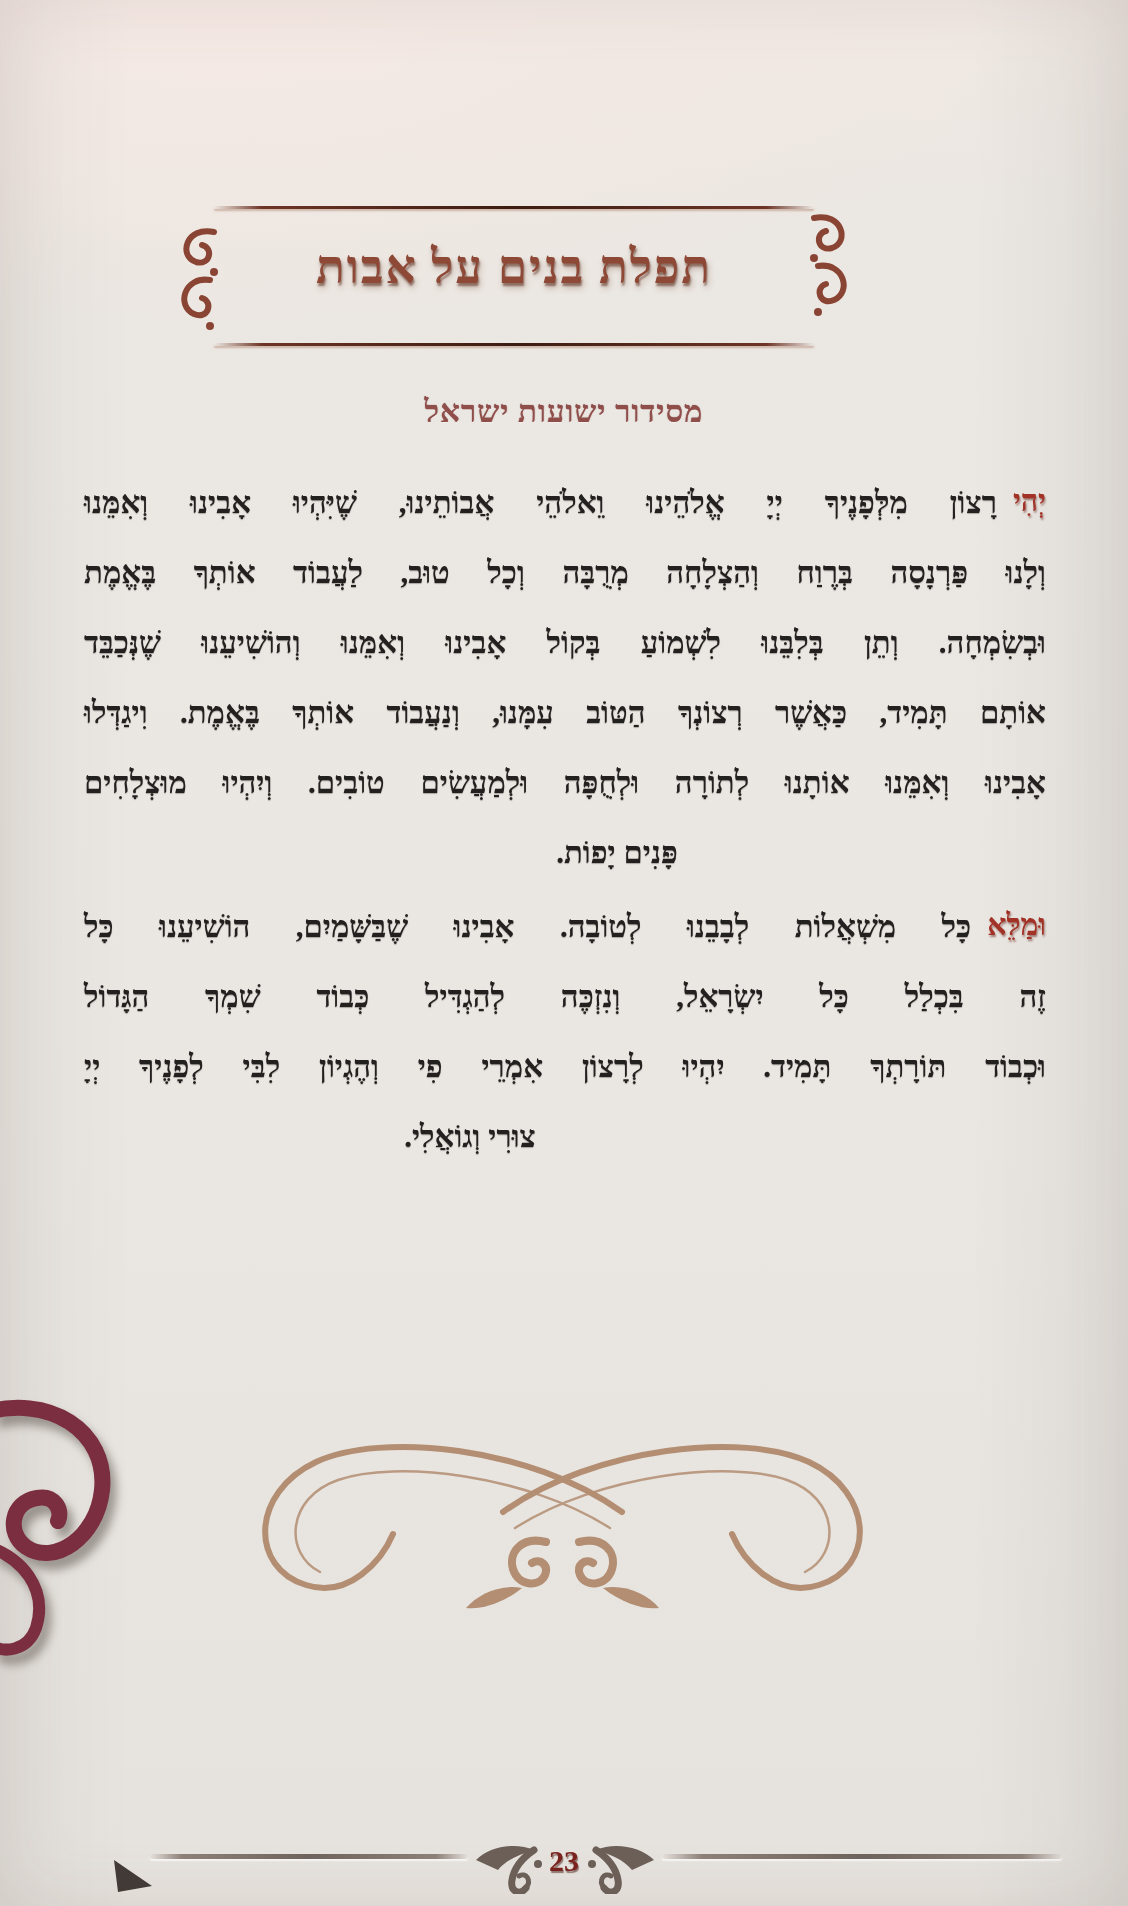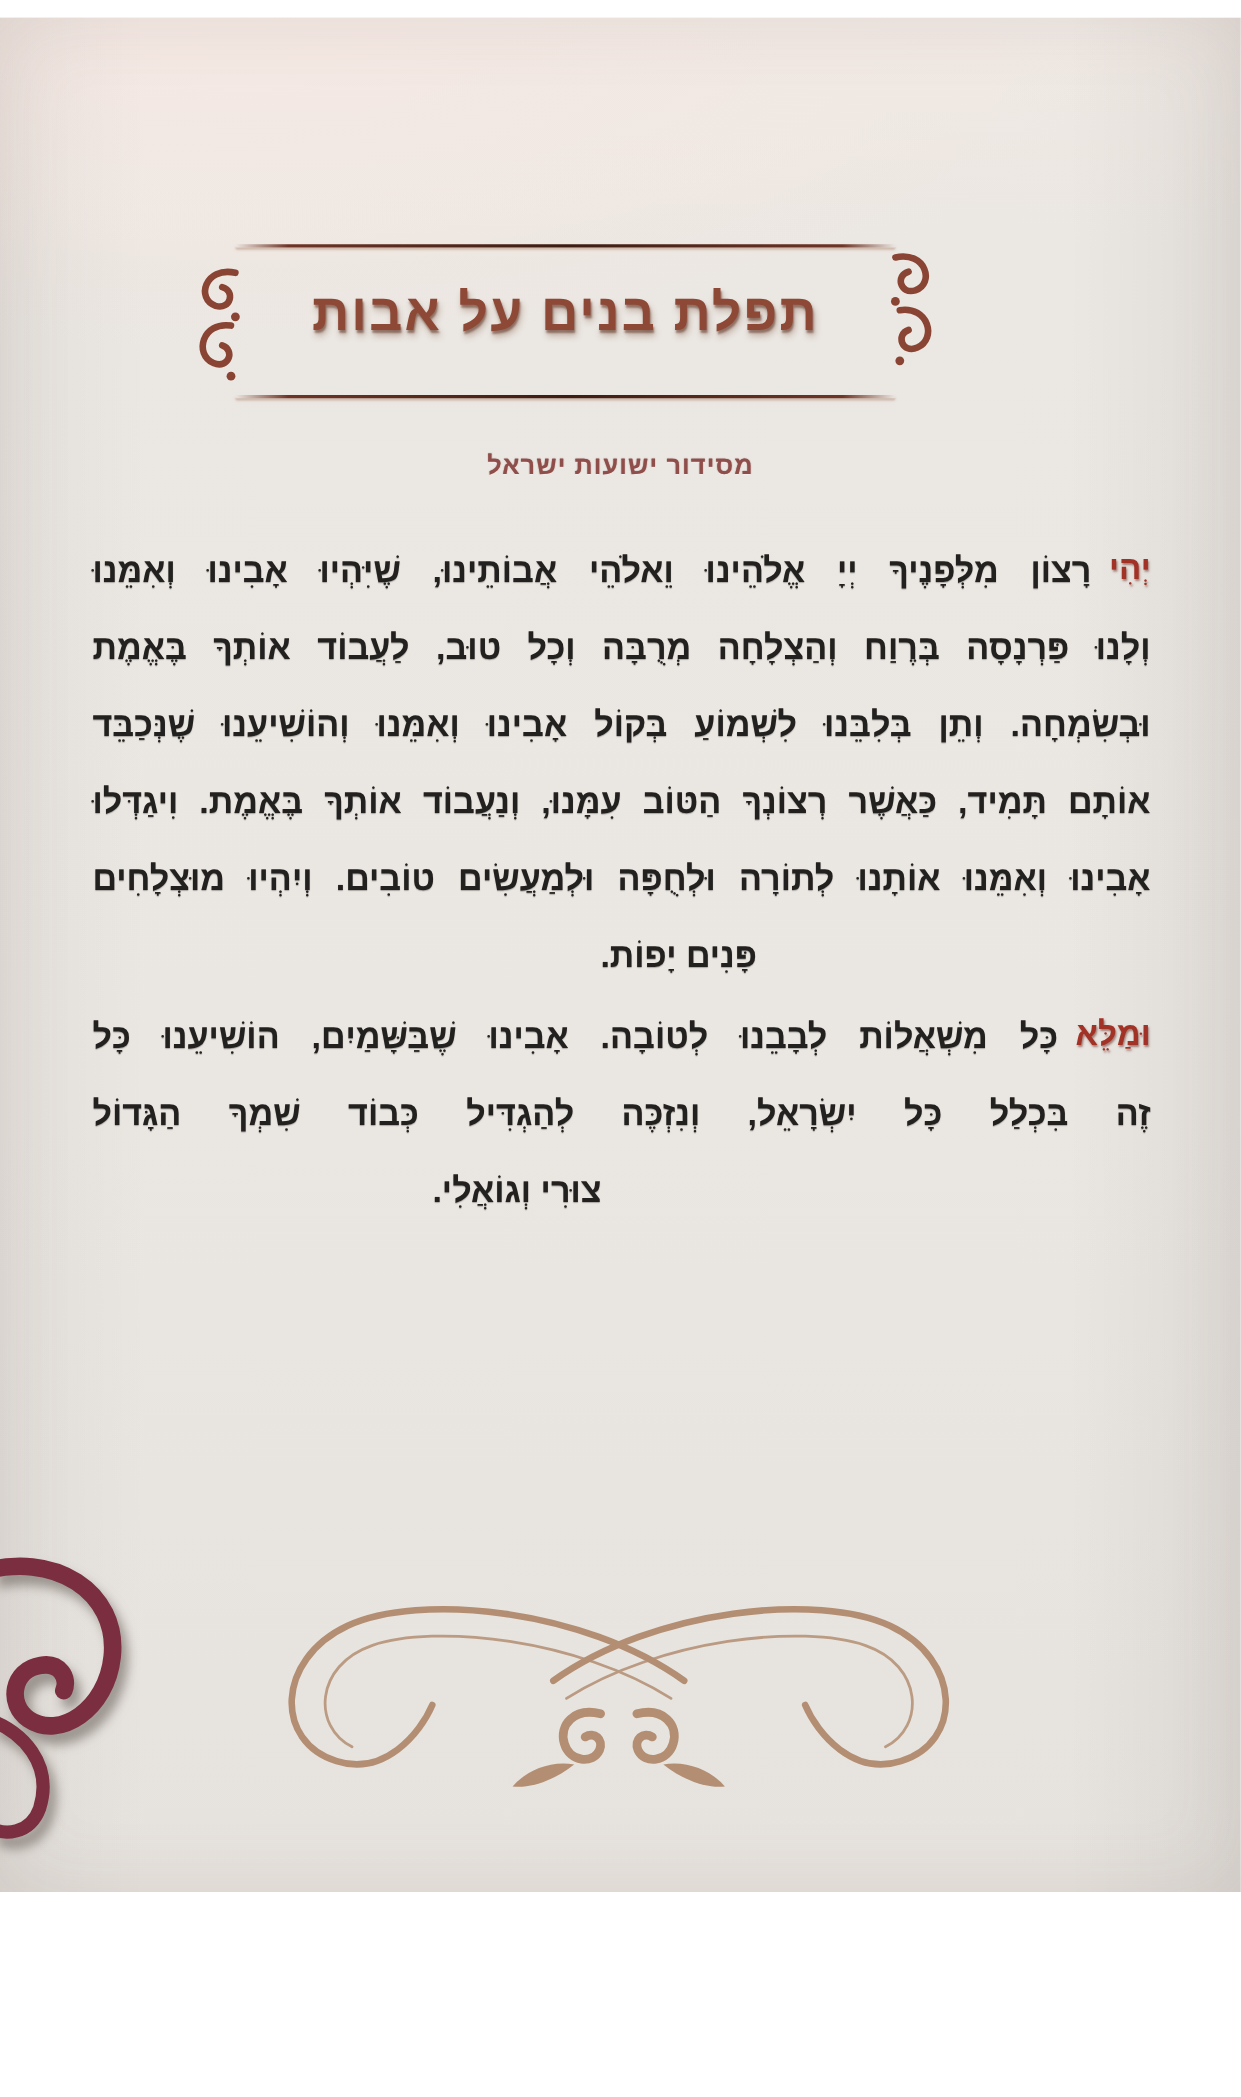--- a/index.html
+++ b/index.html
@@ -1,21 +1,21 @@
 <!DOCTYPE html>
 <html lang="he"><head>
 <meta charset="utf-8">
 <style>
   html,body{margin:0;padding:0;}
   .page{
     position:relative;
-    width:1128px;height:1704px;
-    margin:16px auto;
+    width:1128px;height:1906px;
+    margin:0 auto;
     overflow:hidden;
-    font-family:Liberation Sans, sans-serif;
+    font-family:Liberation Serif, serif;
     background:
       linear-gradient(90deg, rgba(0,0,0,0.035), rgba(0,0,0,0) 12%, rgba(0,0,0,0) 86%, rgba(0,0,0,0.05)),
       radial-gradient(120% 30% at 20% 0%, #f5e9e4 0%, rgba(245,233,228,0) 60%),
       linear-gradient(180deg,#f0e9e4 0%, #ebe7e2 12%, #eae6e1 58%, #e6e2dd 100%);
     box-shadow: inset 0 0 70px rgba(120,100,90,0.12);
   }
 
   
   .title-frame{position:absolute;left:214px;top:206px;width:600px;height:140px;}
   .rule{position:absolute;left:0;right:0;height:3px;border-radius:2px;
@@ -31,21 +31,21 @@
     text-shadow:1px 3px 2px rgba(88,40,24,0.55), 2px 5px 6px rgba(120,80,60,0.35);
   }
   .side-orn{position:absolute;width:52px;height:112px;}
   .side-orn.left{left:-44px;top:16px;}
   .side-orn.right{right:-44px;top:2px;transform:scaleX(-1);}
 
   
   .subtitle{
     position:absolute;left:0;right:0;top:394px;
     text-align:center;direction:rtl;
-    font-size:23px;font-weight:bold;letter-spacing:1px;
+    font-size:31px;font-weight:bold;letter-spacing:1px;
     color:#8f4e4a;
     text-shadow:0 1px 1px rgba(255,255,255,0.7), 0 0 1px #6c2f2f;
   }
 
   
   .body-text{
     position:absolute;left:84px;right:82px;top:468px;
     direction:rtl;
     color:#23211f;
     font-size:31px;font-weight:bold;
@@ -135,20 +135,21 @@
       <div class="bodyline">אָבִינוּ וְאִמֵּנוּ אוֹתָנוּ לְתוֹרָה וּלְחֻפָּה וּלְמַעֲשִׂים טוֹבִים. וְיִהְיוּ מוּצְלָחִים</div>
       <div class="bodyline lastline-p1">פָּנִים יָפוֹת.</div>
     </div>
 
     <div class="para2">
       <div class="firstline">
         <span class="dropword">וּמַלֵּא</span>
         <span class="rest">כָּל מִשְׁאֲלוֹת לְבָבֵנוּ לְטוֹבָה. אָבִינוּ שֶׁבַּשָּׁמַיִם, הוֹשִׁיעֵנוּ כָּל</span>
       </div>
       <div class="bodyline">זֶה בִּכְלַל כָּל יִשְׂרָאֵל, וְנִזְכֶּה לְהַגְדִּיל כְּבוֹד שִׁמְךָ הַגָּדוֹל</div>
+      <div class="bodyline">וּכְבוֹד תּוֹרָתְךָ תָּמִיד. יִהְיוּ לְרָצוֹן אִמְרֵי פִי וְהֶגְיוֹן לִבִּי לְפָנֶיךָ יְיָ</div>
       <div class="bodyline lastline-p2">צוּרִי וְגוֹאֲלִי.</div>
     </div>
 
   </div>
 
   <svg class="divider-flourish" viewBox="0 0 665 215">
     <g fill="none" stroke="#b38e72" stroke-linecap="round">
       <g stroke-width="6">
         <path d="M392,80 C300,14 150,0 86,30 C20,61 20,136 76,153 C119,167 152,128 163,102"></path>
         <path d="M273,80 C365,14 515,0 579,30 C645,61 645,136 589,153 C546,167 513,128 502,102"></path>

